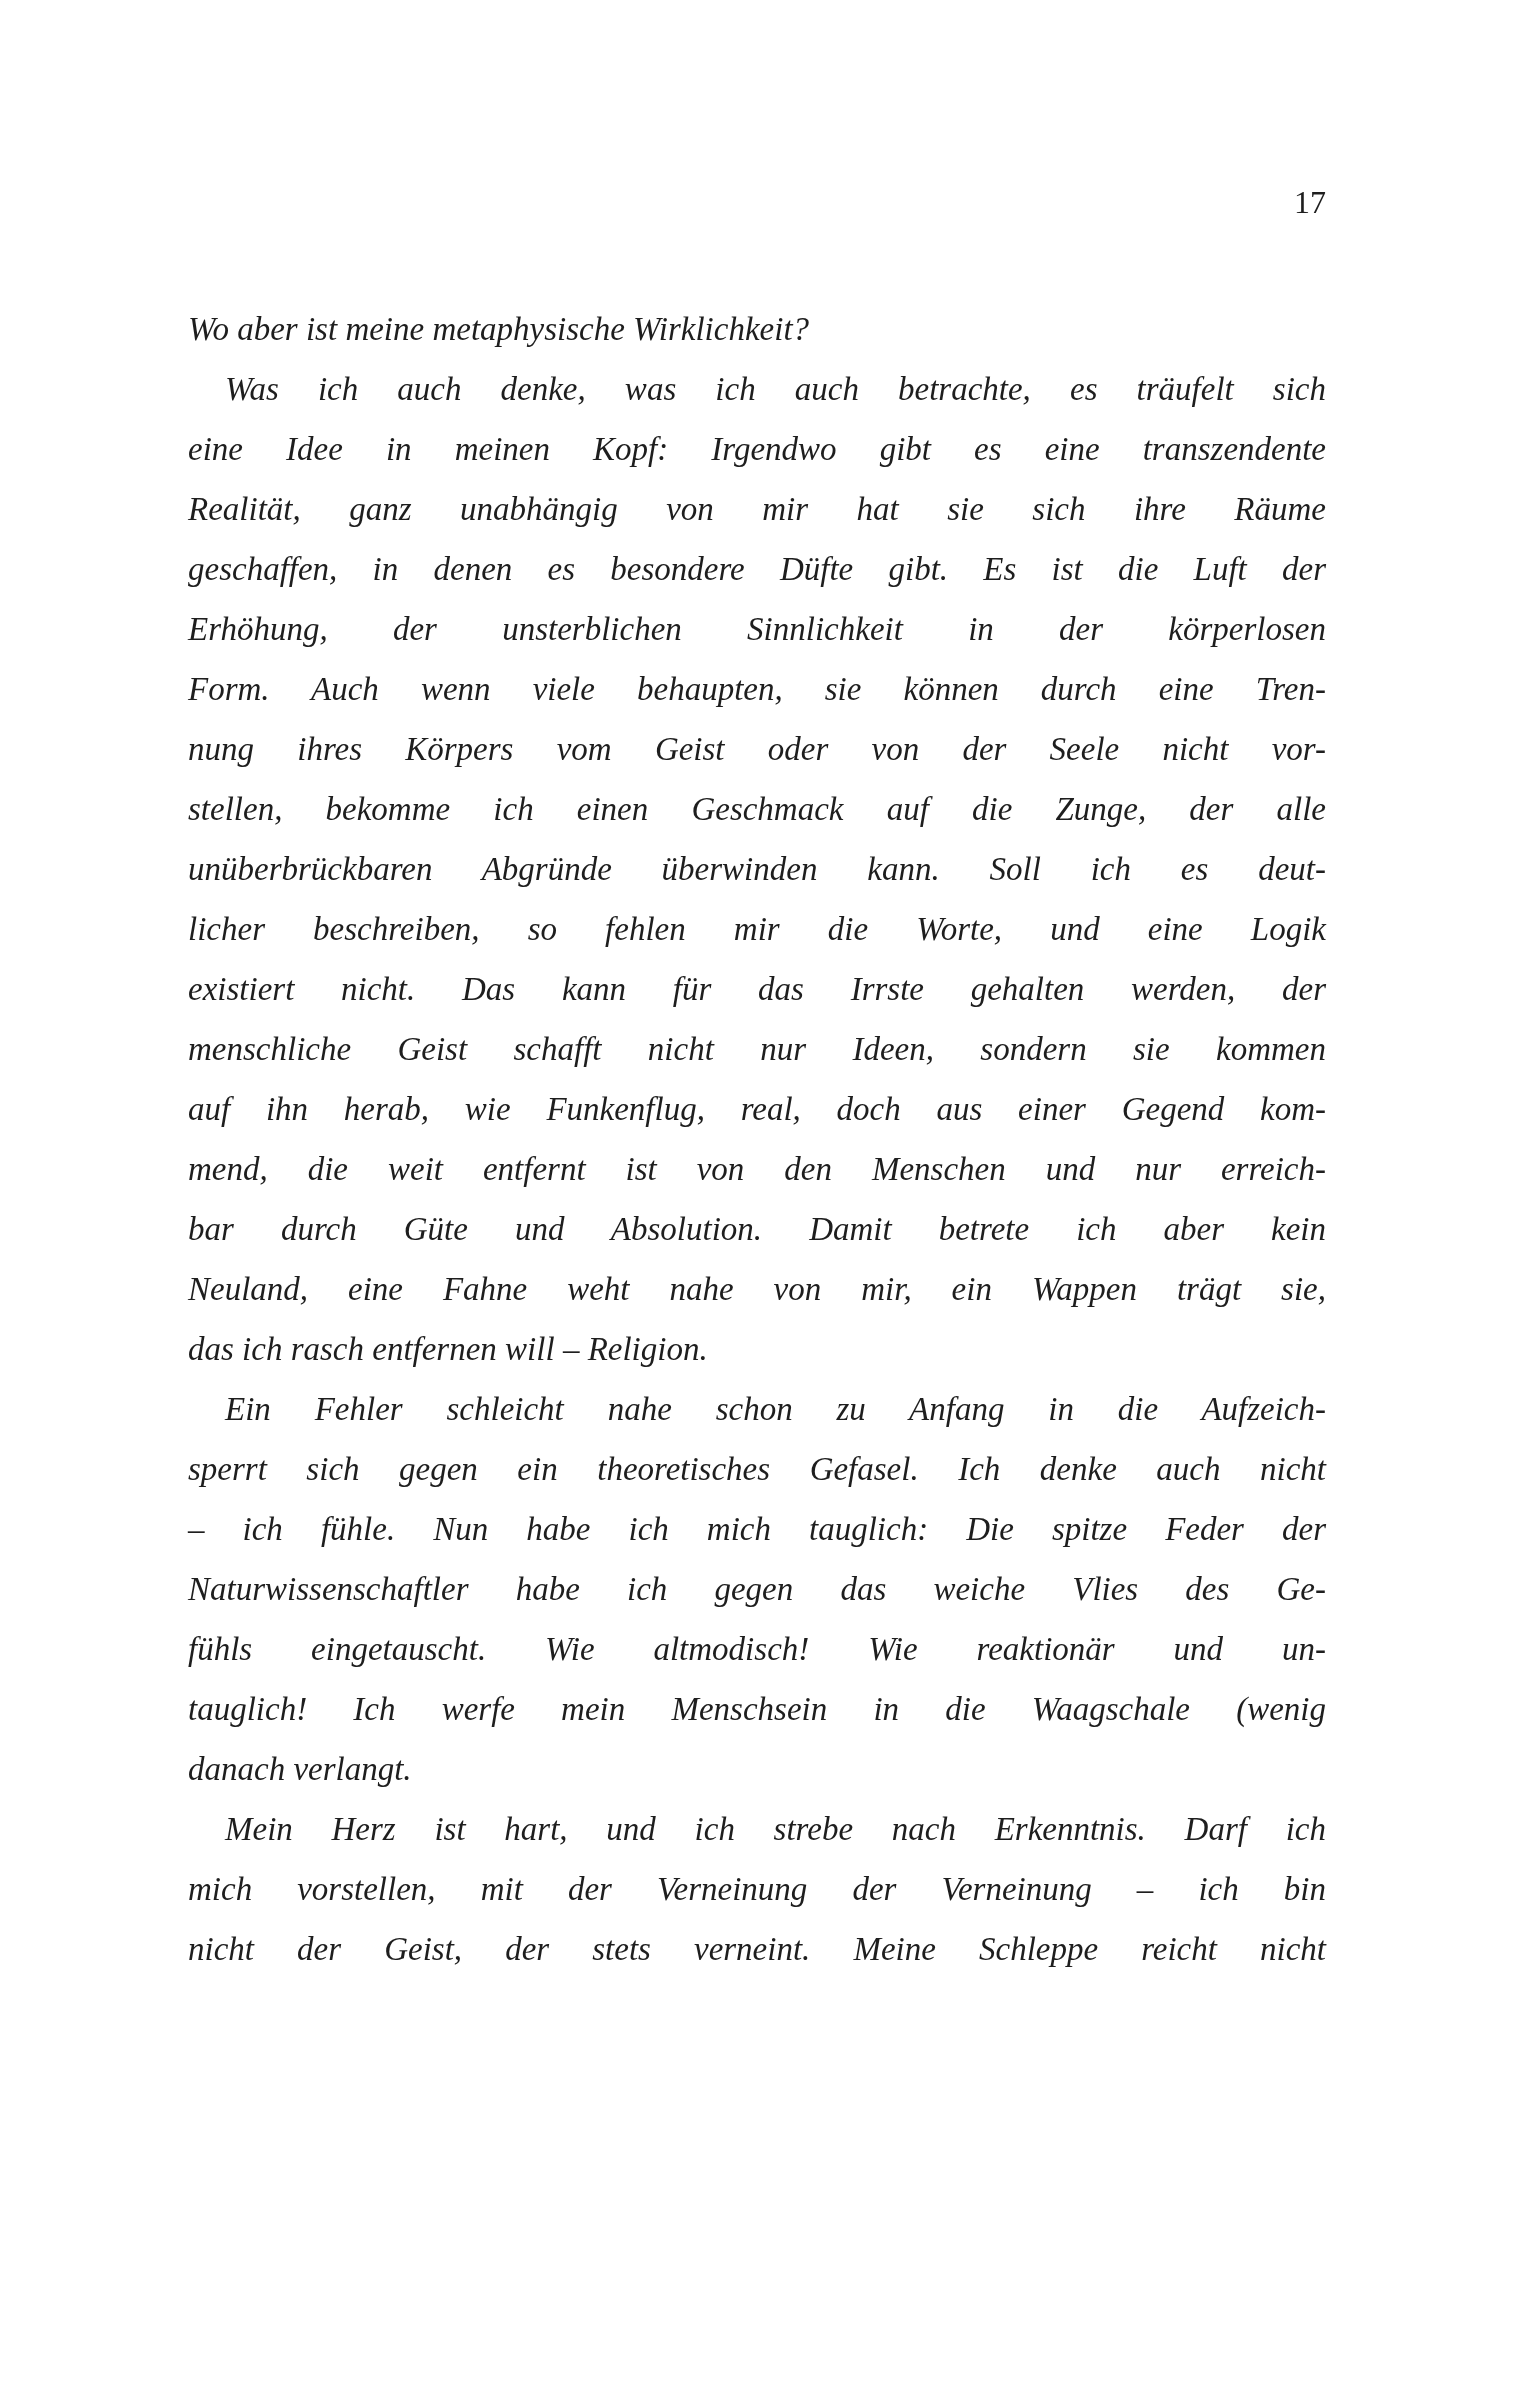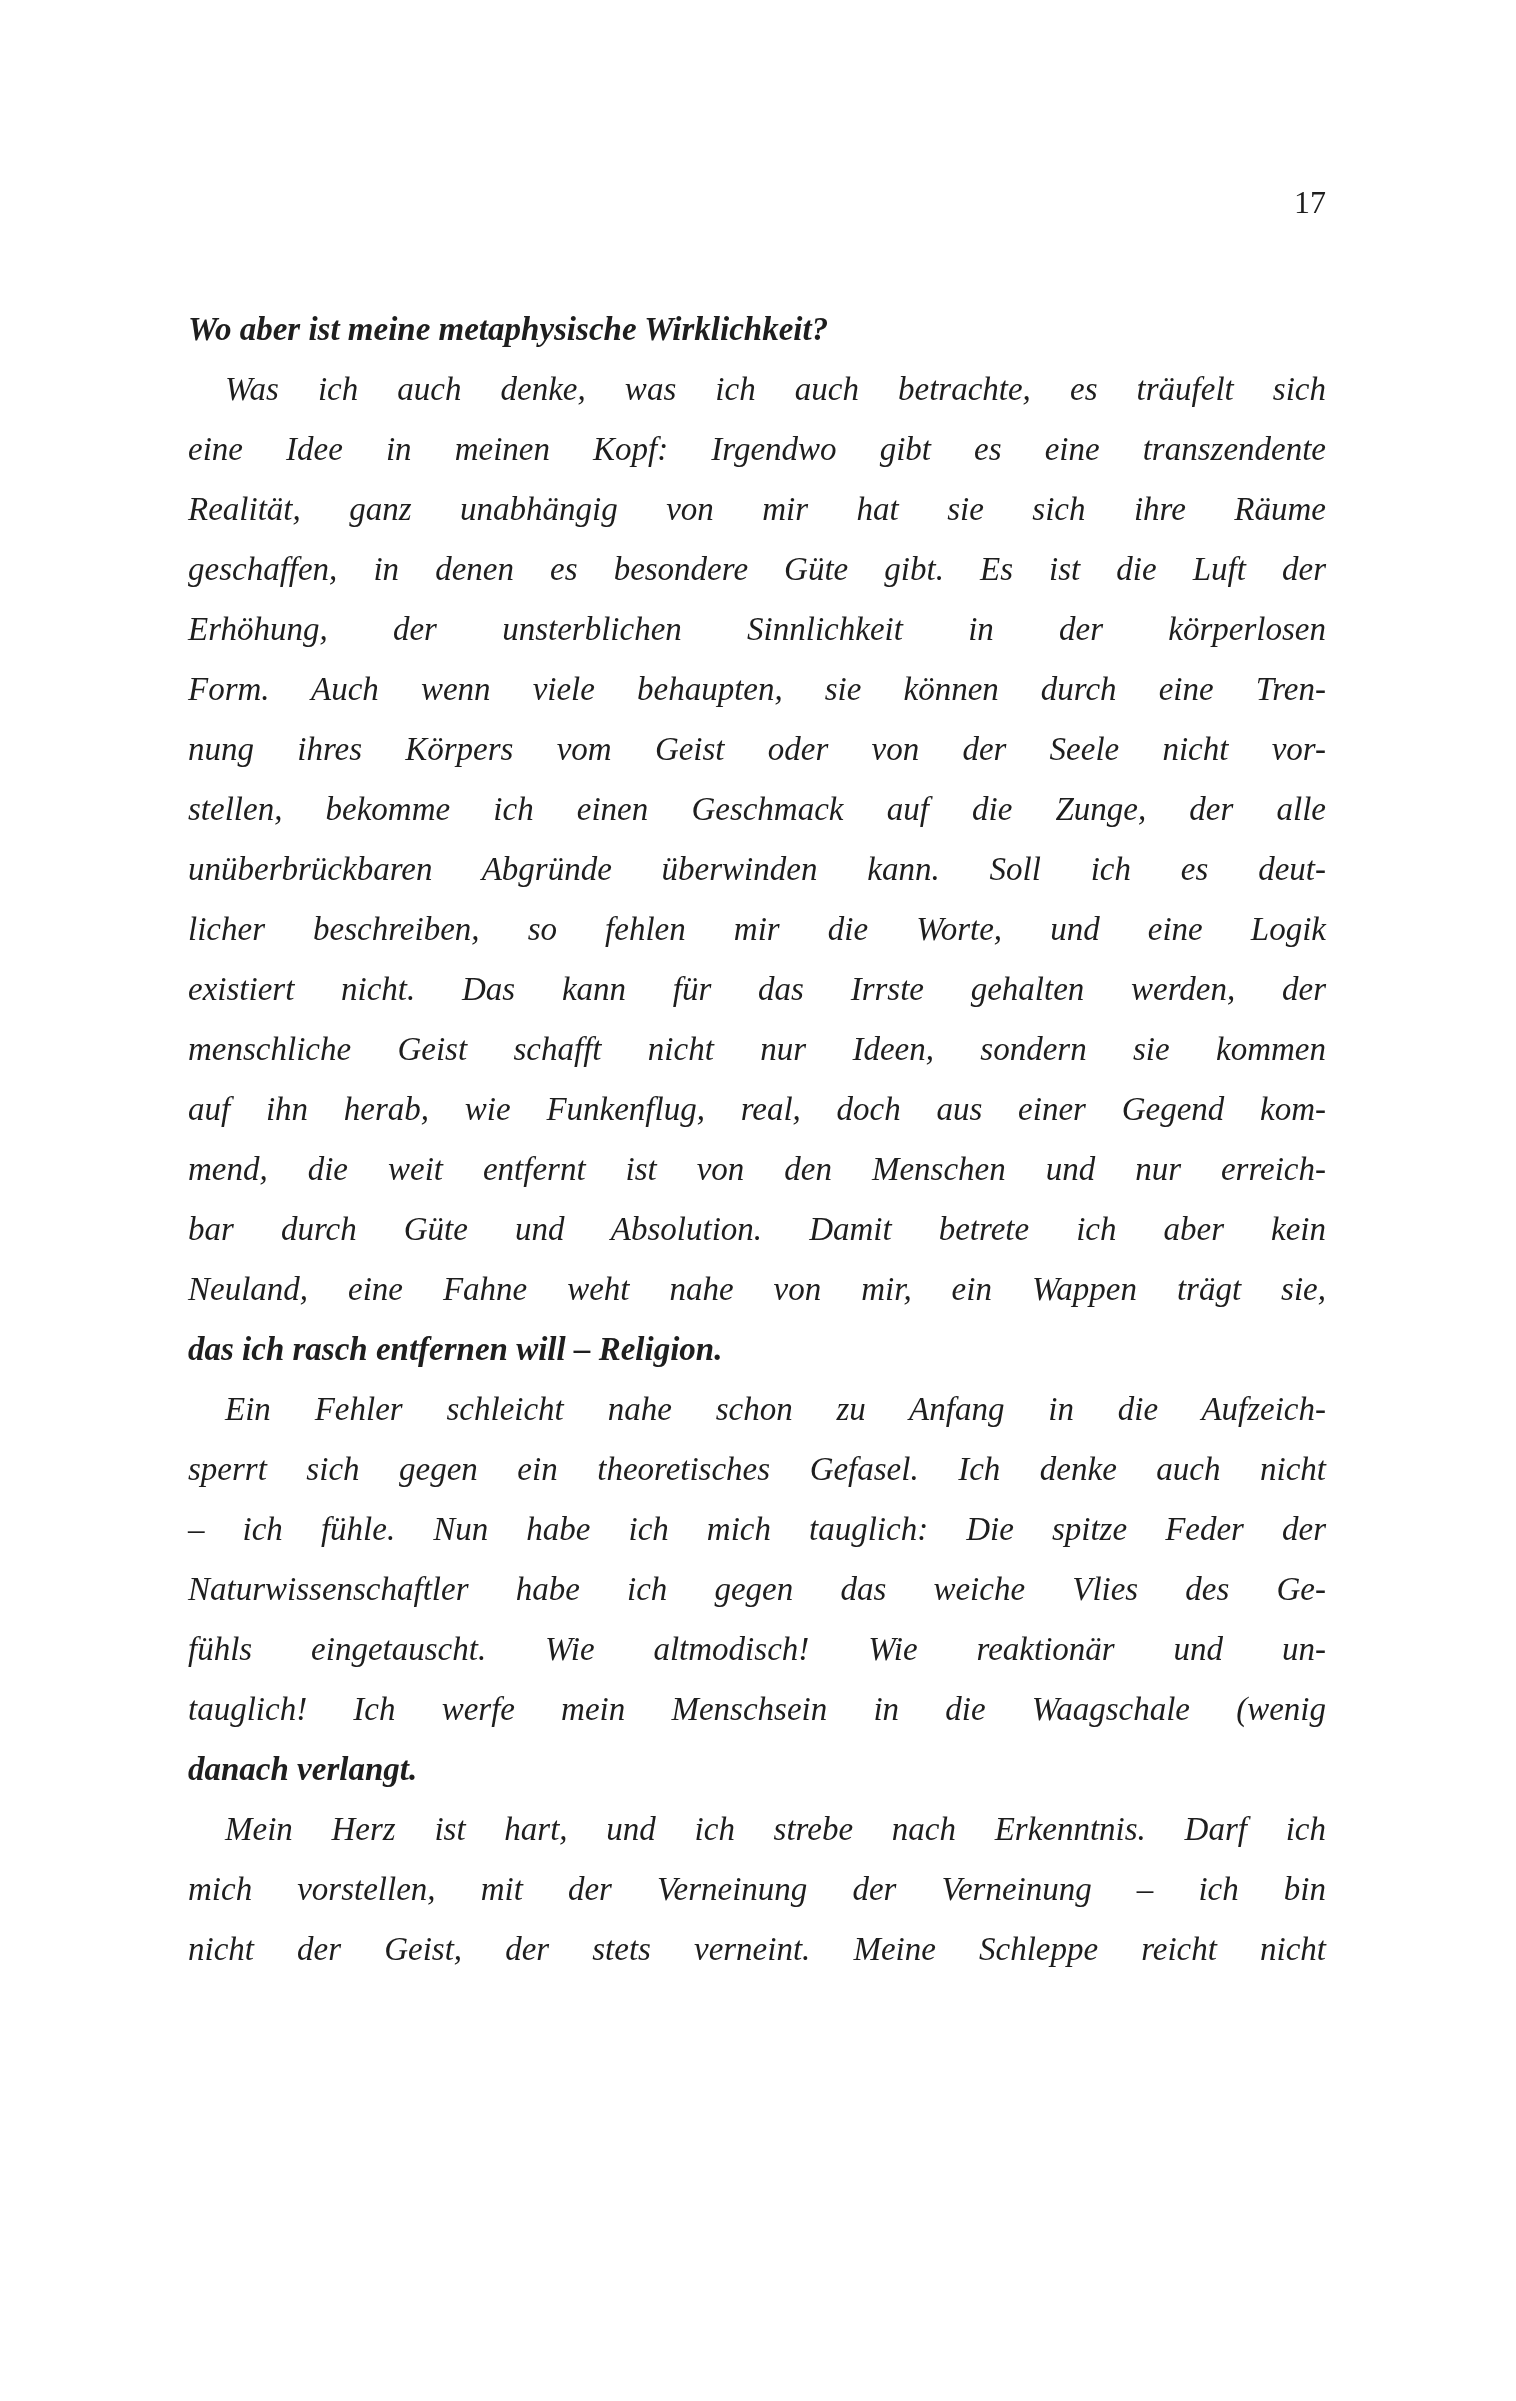--- a/index.html
+++ b/index.html
@@ -42,34 +42,33 @@
     text-align-last: justify;
     white-space: normal;
     color: #1e1e1e;
   }
   .line.indent {
     text-indent: 37px;
   }
   .line.last {
     text-align: right;
     text-align-last: left;
-    font-weight: bold;
   }
 </style>
 </head>
 <body>
 
 <div class="page">
   <div class="page-number">17</div>
   <div class="text-block">
       <div class="line last">Wo aber ist meine metaphysische Wirklichkeit?</div>
       <div class="line indent">Was ich auch denke, was ich auch betrachte, es träufelt sich</div>
       <div class="line">eine Idee in meinen Kopf: Irgendwo gibt es eine transzendente</div>
       <div class="line">Realität, ganz unabhängig von mir hat sie sich ihre Räume</div>
-      <div class="line">geschaffen, in denen es besondere Güte gibt. Es ist die Luft der</div>
+      <div class="line">geschaffen, in denen es besondere Düfte gibt. Es ist die Luft der</div>
       <div class="line">Erhöhung, der unsterblichen Sinnlichkeit in der körperlosen</div>
       <div class="line">Form. Auch wenn viele behaupten, sie können durch eine Tren-</div>
       <div class="line">nung ihres Körpers vom Geist oder von der Seele nicht vor-</div>
       <div class="line">stellen, bekomme ich einen Geschmack auf die Zunge, der alle</div>
       <div class="line">unüberbrückbaren Abgründe überwinden kann. Soll ich es deut-</div>
       <div class="line">licher beschreiben, so fehlen mir die Worte, und eine Logik</div>
       <div class="line">existiert nicht. Das kann für das Irrste gehalten werden, der</div>
       <div class="line">menschliche Geist schafft nicht nur Ideen, sondern sie kommen</div>
       <div class="line">auf ihn herab, wie Funkenflug, real, doch aus einer Gegend kom-</div>
       <div class="line">mend, die weit entfernt ist von den Menschen und nur erreich-</div>

